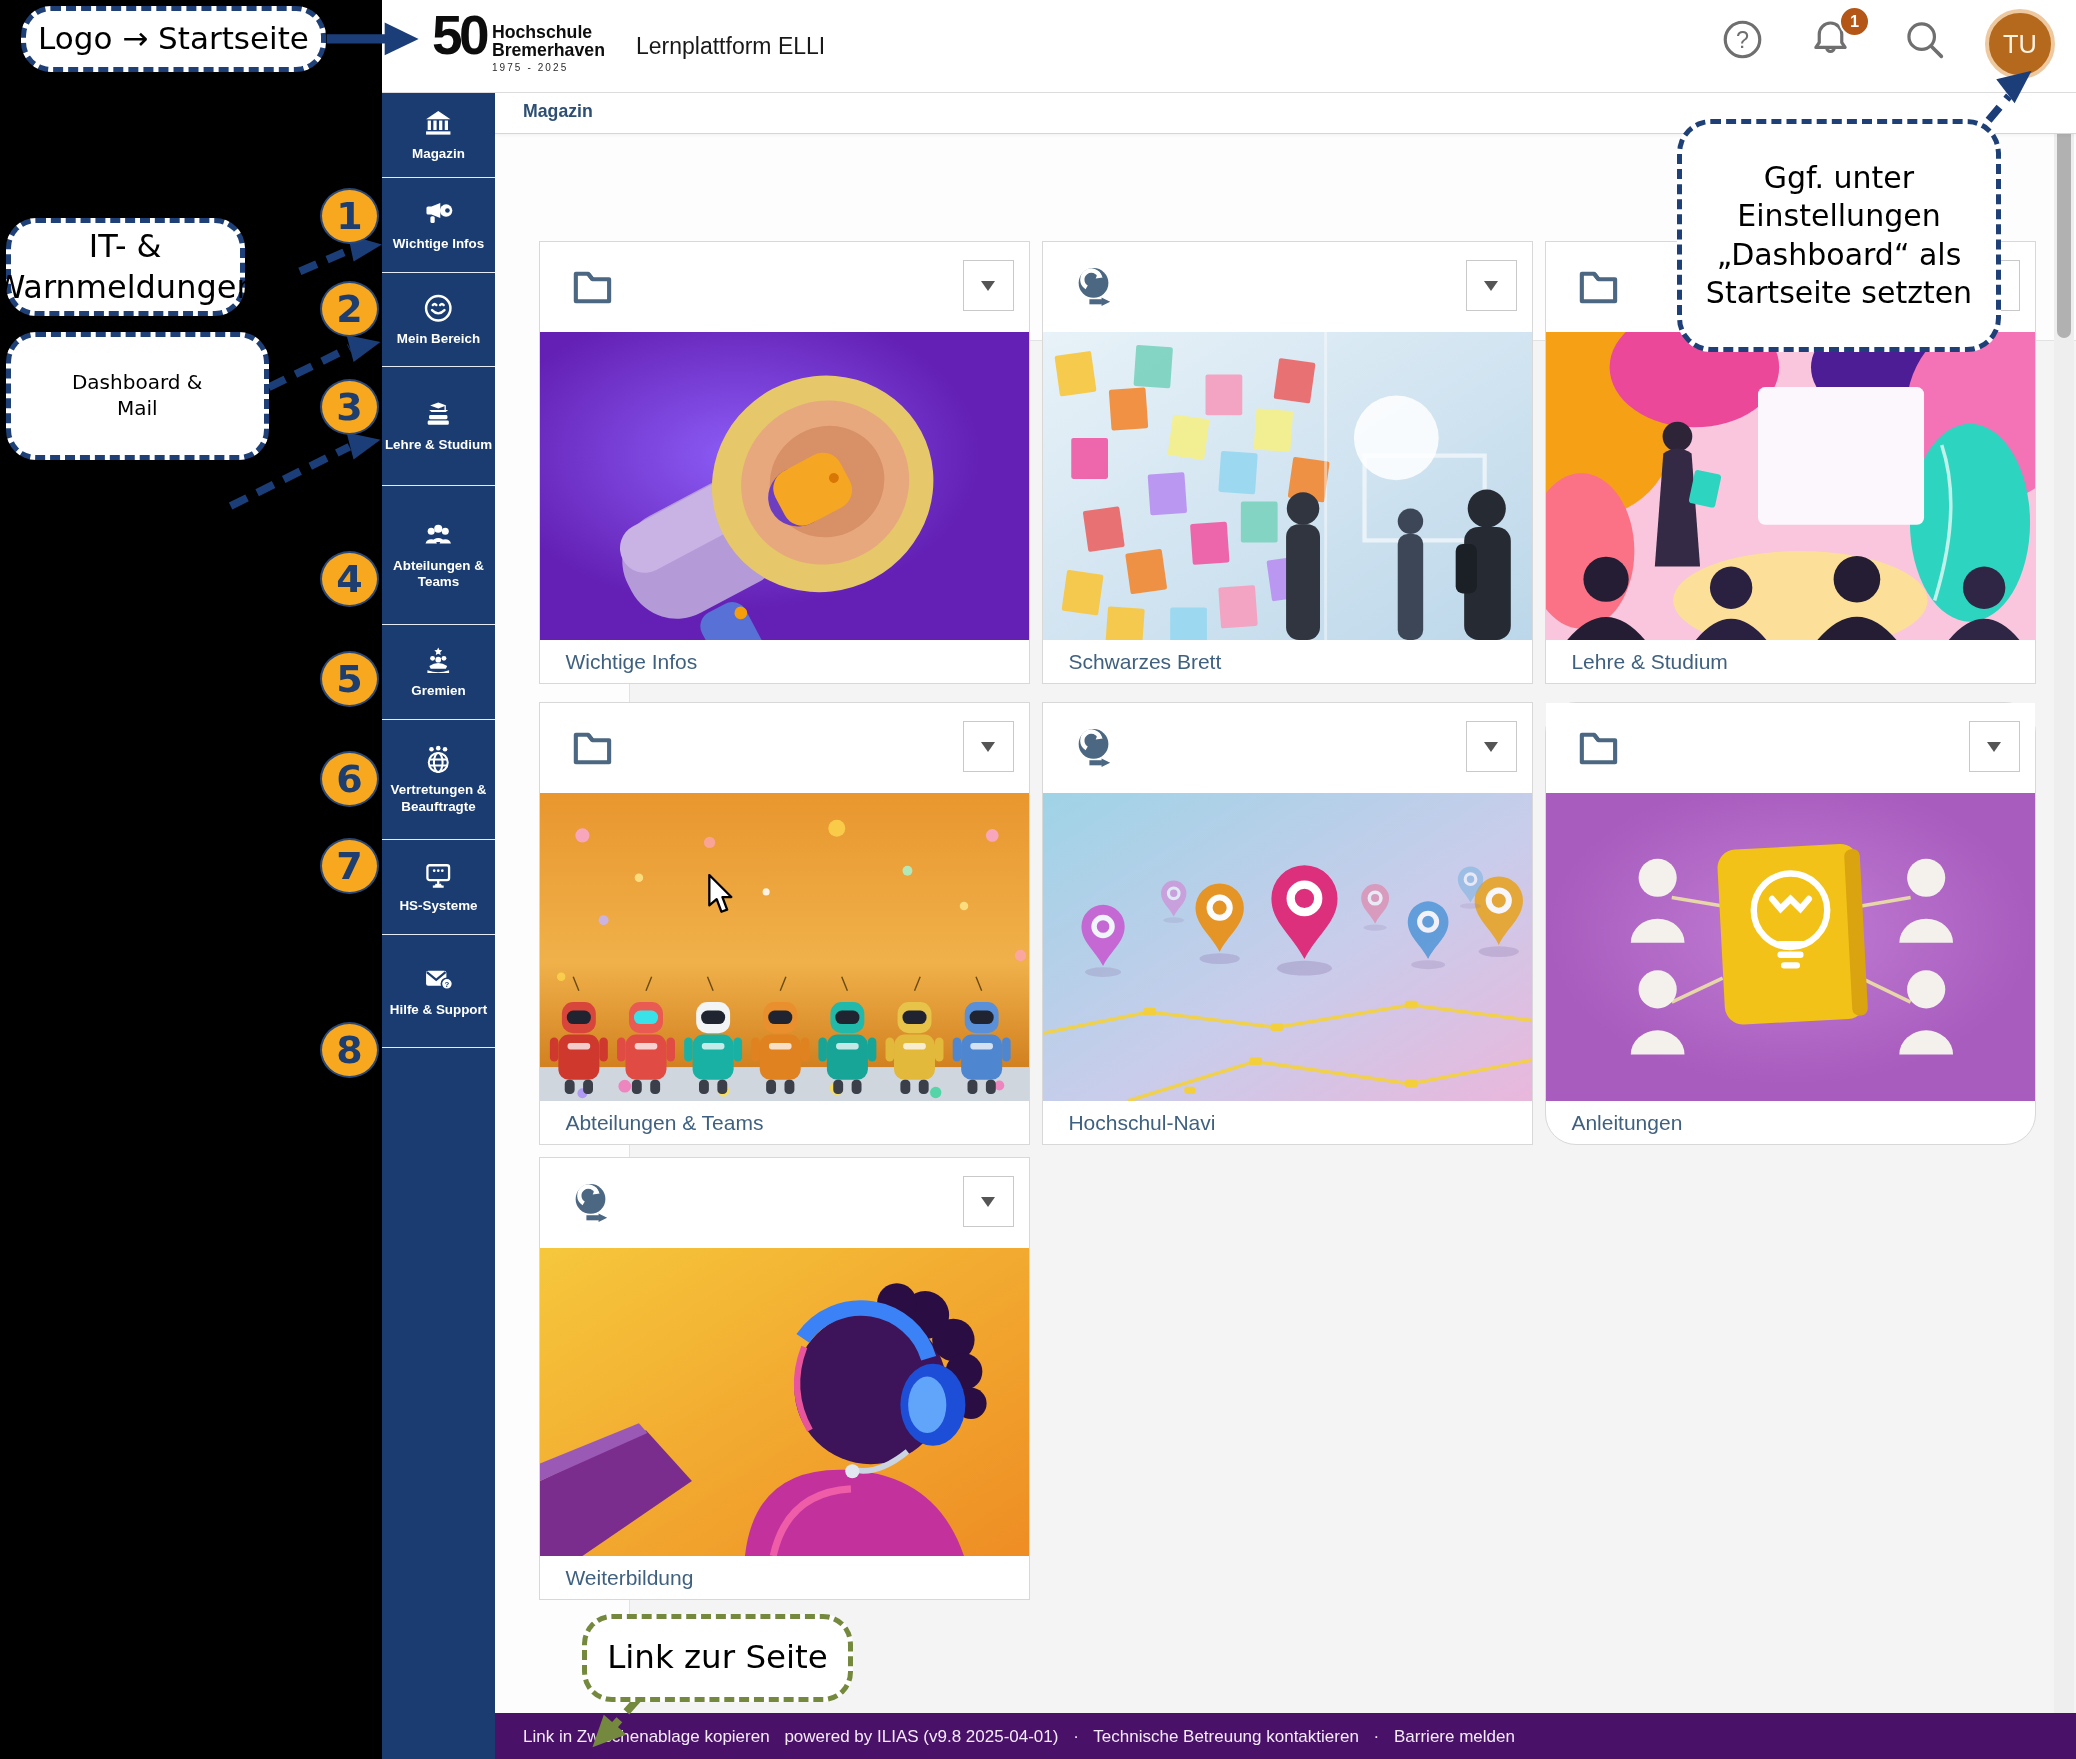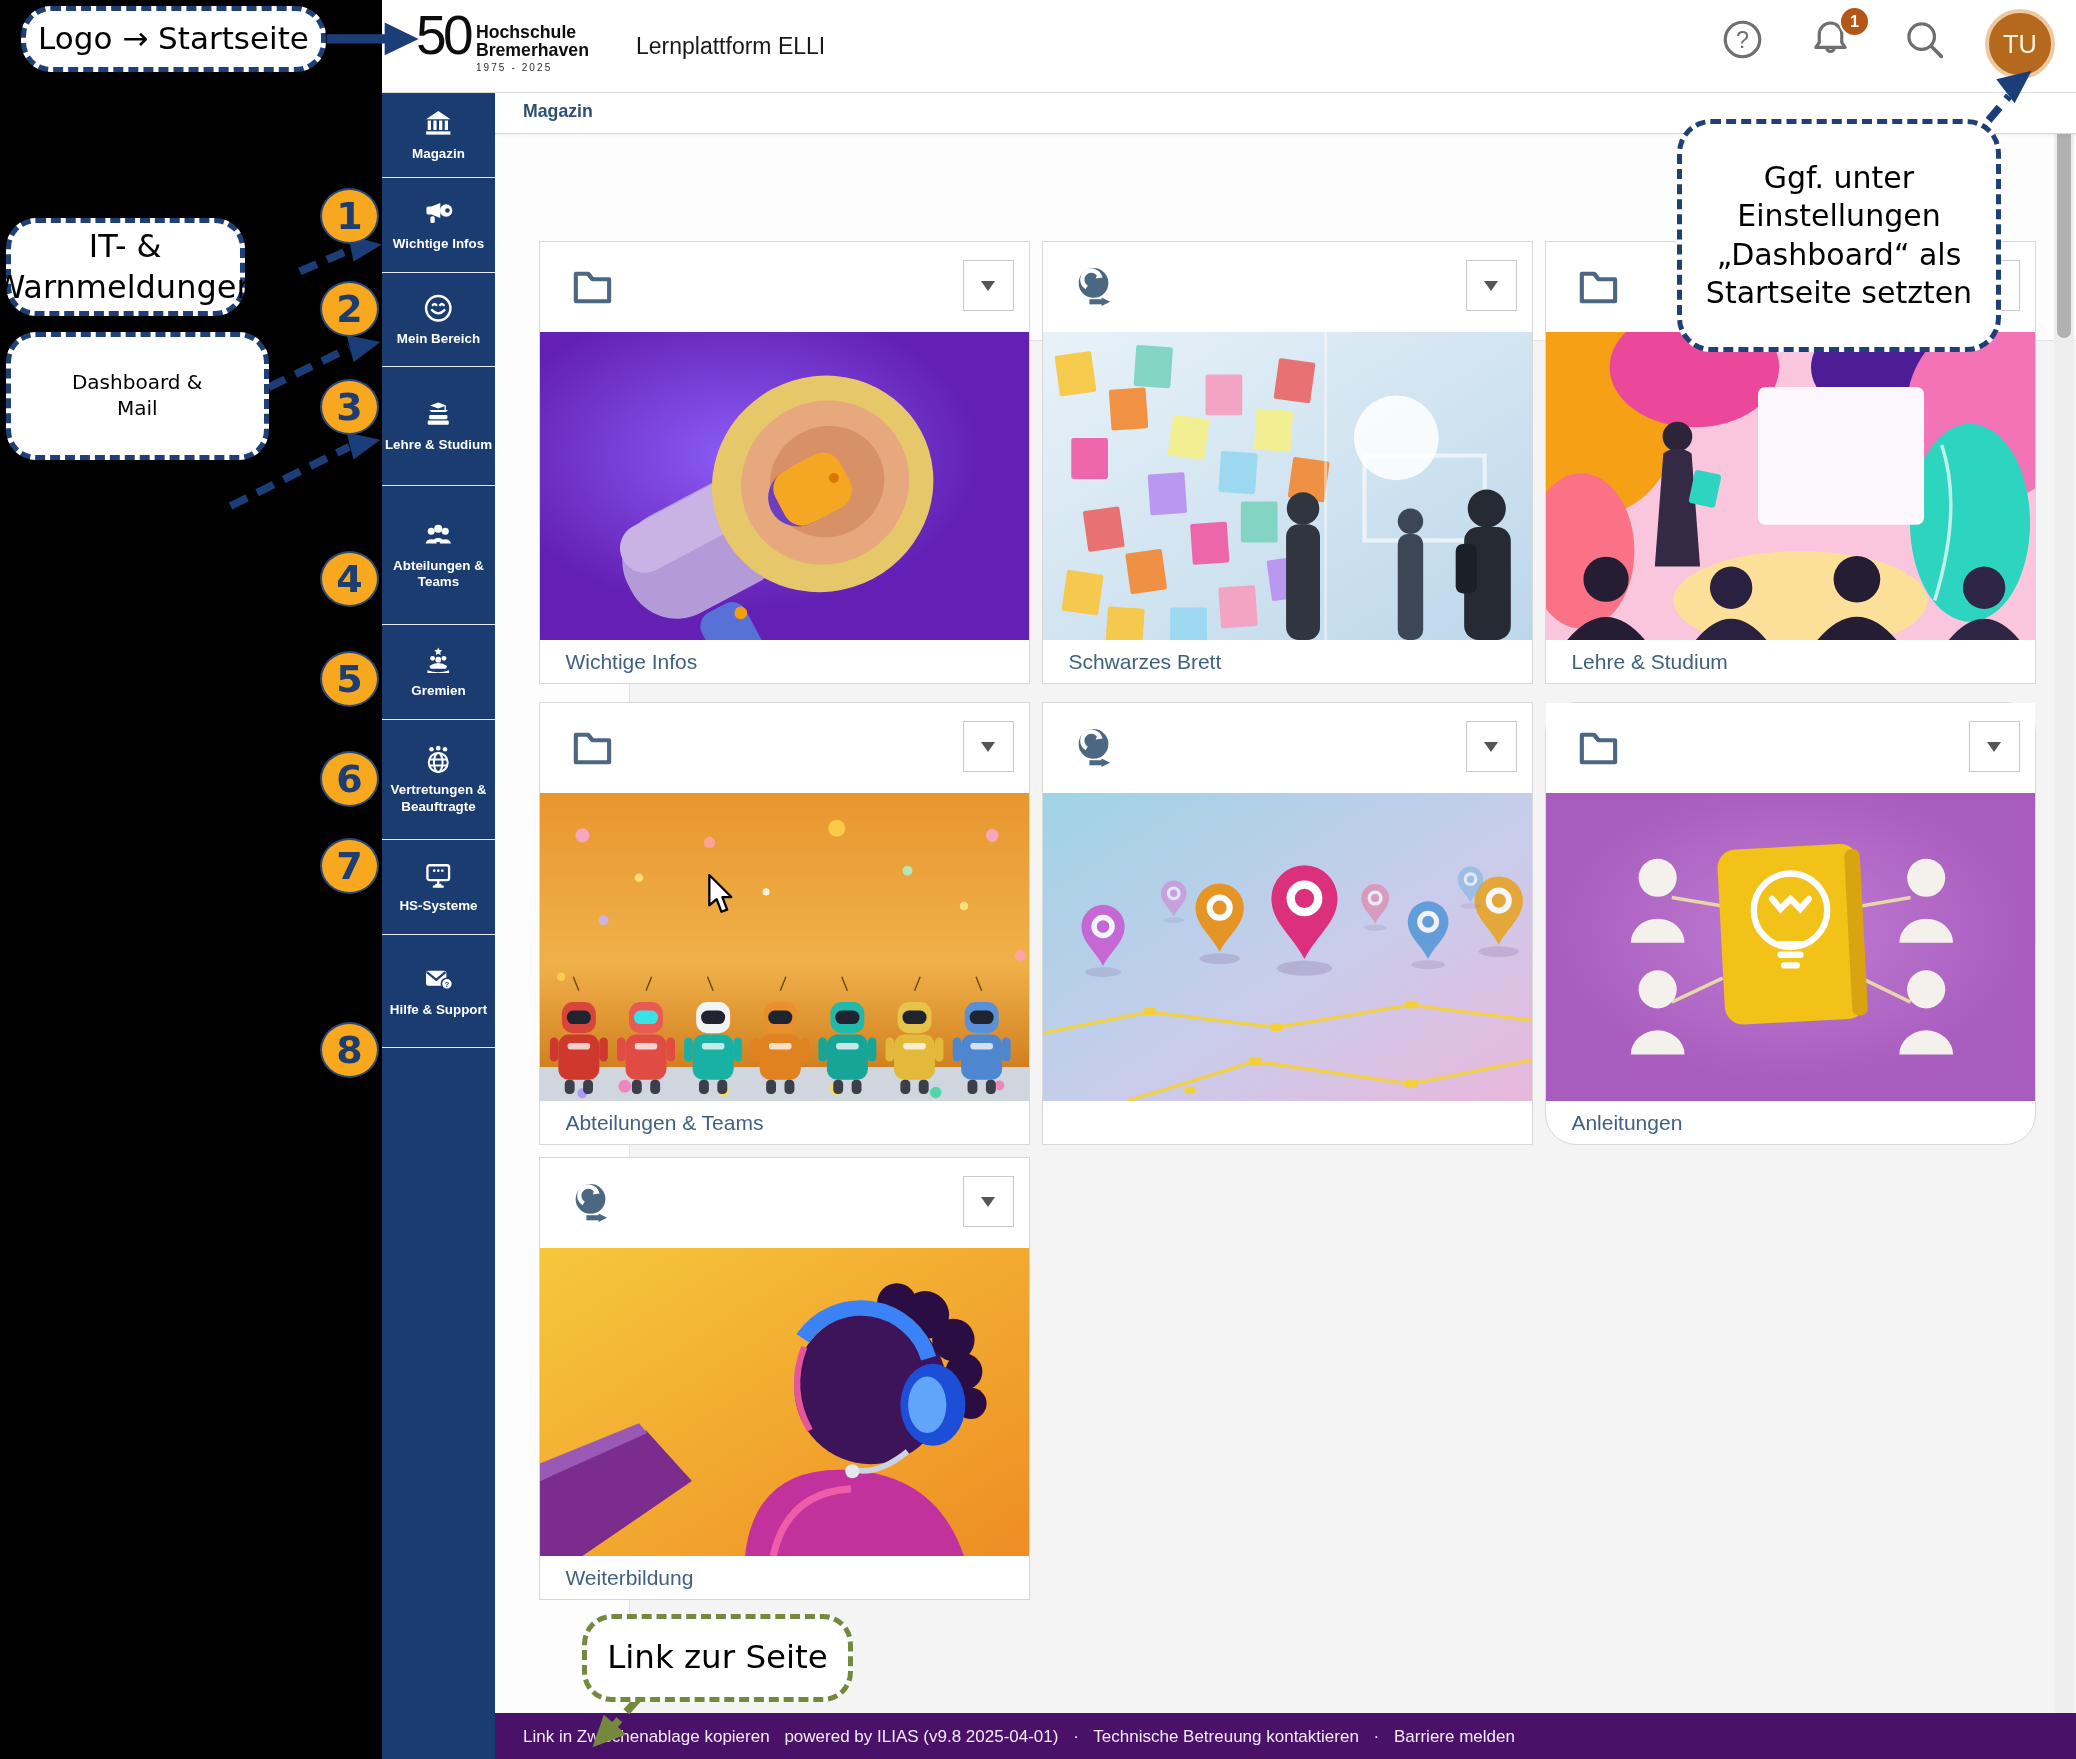--- a/index.html
+++ b/index.html
@@ -3,21 +3,21 @@
 <meta charset="utf-8">
 <style>
   html,body{margin:0;padding:0;background:#000;}
   #stage{position:relative;width:2077px;height:1760px;background:#000;overflow:hidden;
          font-family:"Liberation Sans",sans-serif;}
   
   #app{position:absolute;left:382px;top:0;width:1695px;height:1760px;background:#ffffff;}
   header{position:absolute;left:0;top:0;width:1695px;height:92px;background:#fff;
          border-bottom:0.7px solid #dcdcdc;z-index:3;}
   .logo{position:absolute;left:34px;top:7px;display:flex;cursor:pointer;}
-  .logo-50{font-size:55px;font-weight:400;letter-spacing:-3.5px;color:#0d0d0d;line-height:1.05;}
+  .logo-50{font-size:55px;font-weight:700;letter-spacing:-3.5px;color:#0d0d0d;line-height:1.05;margin-left:16px;}
   .logo-text{margin-left:5.7px;margin-top:15.5px;}
   .logo-text .ln{font-size:17.7px;font-weight:700;color:#0d0d0d;line-height:1.05;}
   .logo-text .years{font-size:10px;color:#2b2b2b;letter-spacing:2.1px;margin-top:2.1px;}
   .app-title{position:absolute;left:254px;top:0;height:92px;line-height:92px;
              font-size:23px;font-weight:400;color:#191919;}
   .hbtn{position:absolute;top:17px;width:45px;height:45px;background:none;border:none;padding:0;cursor:pointer;}
   .hbtn svg{width:45px;height:45px;}
   #btn-help{left:1338px;} #btn-bell{left:1426px;} #btn-search{left:1520px;}
   .badge{position:absolute;left:1457px;top:5.7px;width:27px;height:27px;border-radius:50%;
          background:var(--c-badge,#b45615);color:#fff;font-size:16.3px;font-weight:700;
@@ -570,20 +570,21 @@
               <path d="M0 0 C -13 -26 -36 -40 -36 -66 a36 36 0 1 1 72 0 C 36 -40 13 -26 0 0 Z" fill="#7ab3e0"></path>
               <circle cy="-66" r="15" fill="none" stroke="#ffffff" stroke-width="9"></circle>
             </g>
             <g transform="translate(370,235) scale(1.3)" opacity="1">
               <ellipse cx="0" cy="10" rx="30" ry="8" fill="#8e7bb0" opacity="0.35"></ellipse>
               <path d="M0 0 C -13 -26 -36 -40 -36 -66 a36 36 0 1 1 72 0 C 36 -40 13 -26 0 0 Z" fill="#dc2f7c"></path>
               <circle cy="-66" r="15" fill="none" stroke="#ffffff" stroke-width="9"></circle>
             </g>
           </svg>
         </div>
+        <div class="card-foot"><a class="card-title">Hochschul-Navi</a></div>
       </div>
       <div class="card" style="left: 1163px; top: 702px; border-radius: 31px;">
         <div class="card-head">
           <span class="card-type"><svg viewBox="0 0 24 24" fill="none" stroke="#4c6781" stroke-width="2.1" stroke-linejoin="round">
               <path d="M4 19.5 V5.5 h6.3 l2.2 2.8 H21 V19.5 Z"></path>
               <path d="M10.3 5.5 l2.2 2.8"></path>
             </svg></span>
           <button class="card-dd">
             <span class="caret"></span>
           </button>

